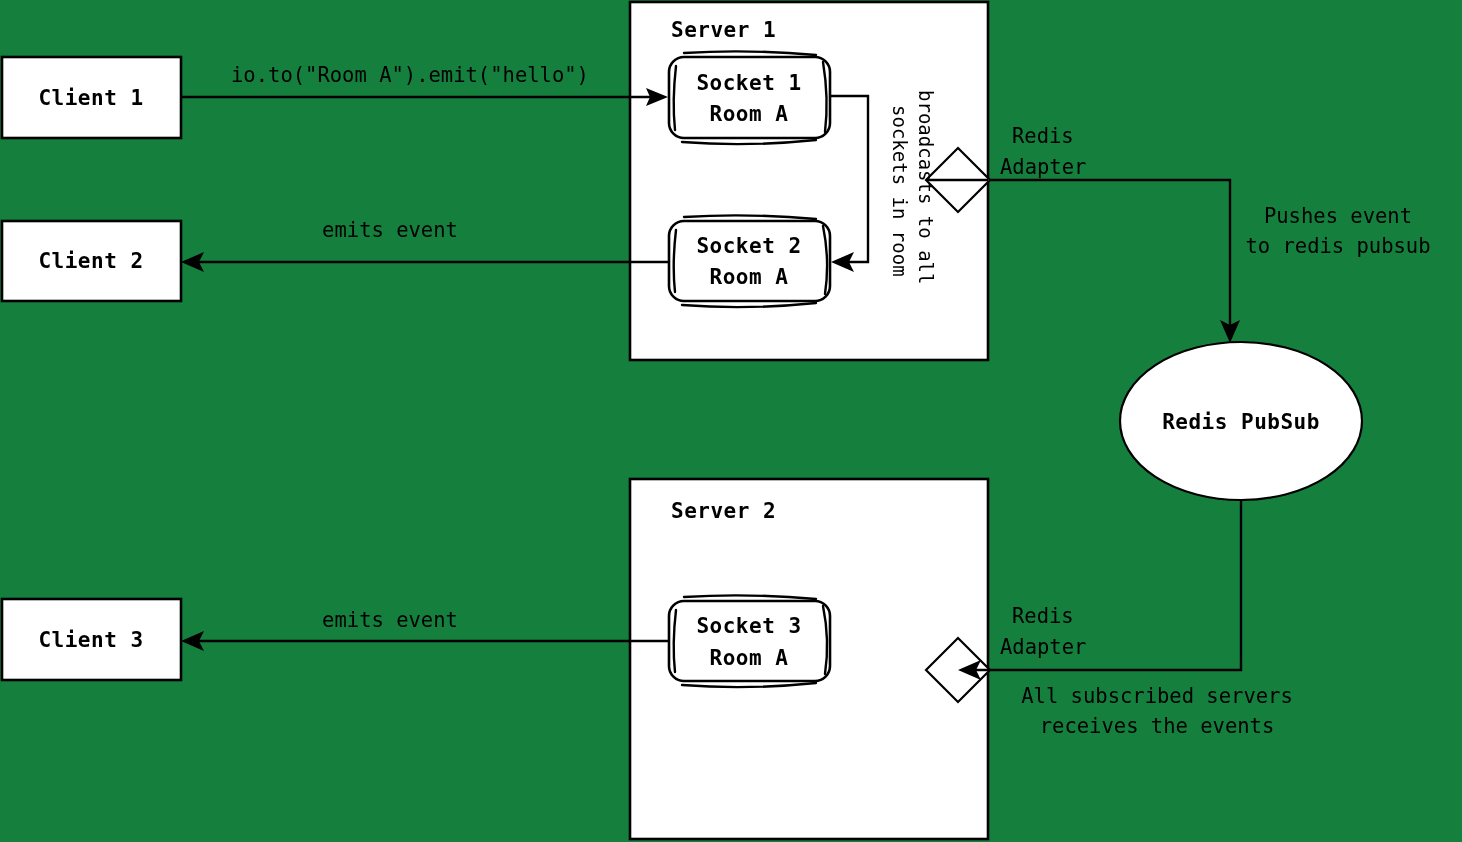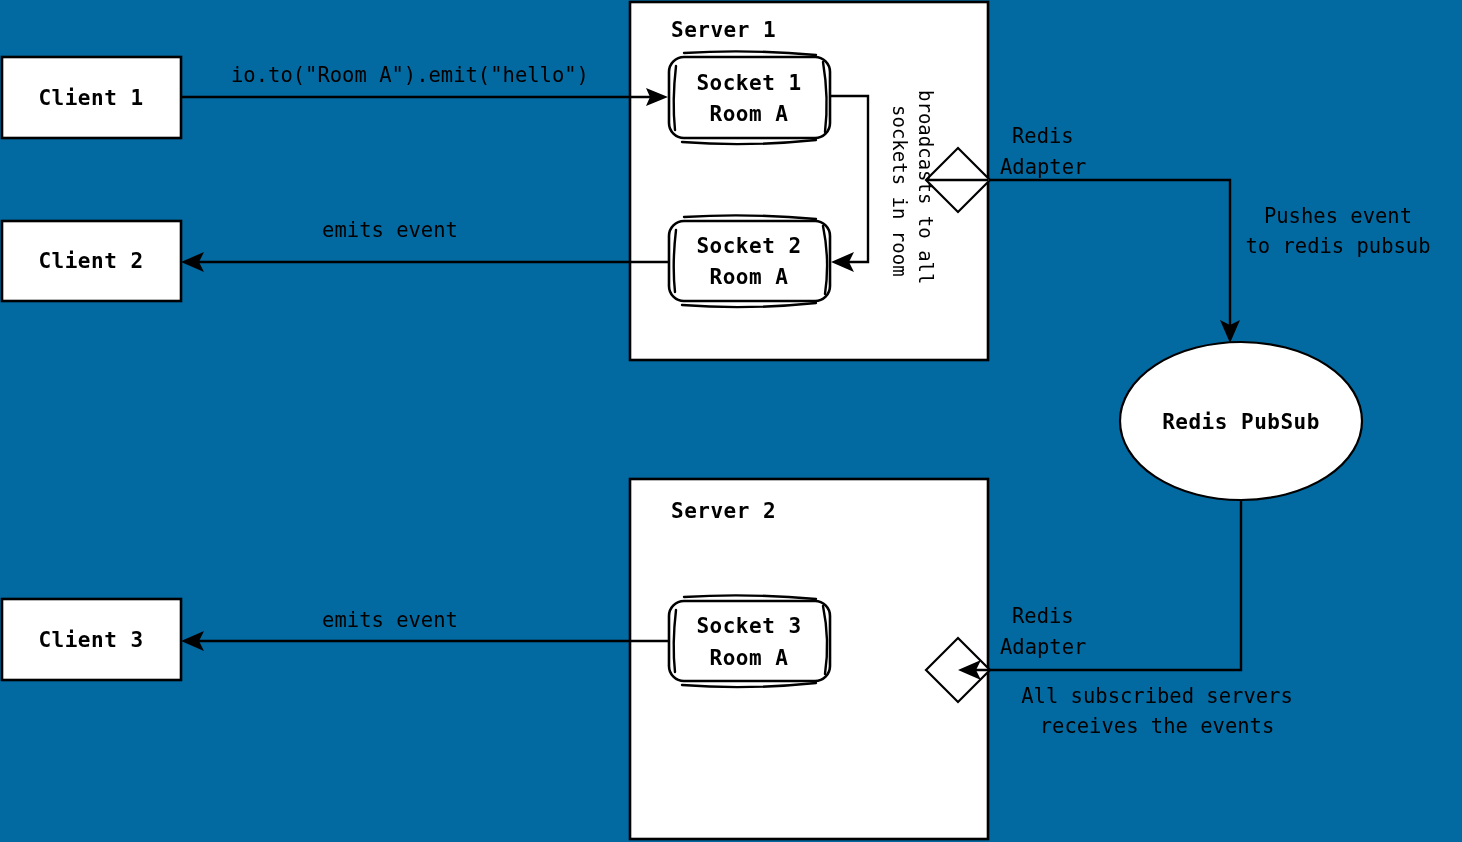--- a/index.html
+++ b/index.html
@@ -8,21 +8,21 @@
     padding: 0;
     background: #ffffff;
   }
   body {
     font-family: "DejaVu Sans Mono", "Liberation Mono", monospace;
   }
   #diagram-root {
     position: relative;
     width: 1462px;
     height: 842px;
-    background: #0369a1;
+    background: #15803d;
     overflow: hidden;
   }
   svg#diagram {
     display: block;
     width: 1462px;
     height: 842px;
   }
   .shape-stroke {
     fill: #ffffff;
     stroke: #000000;

